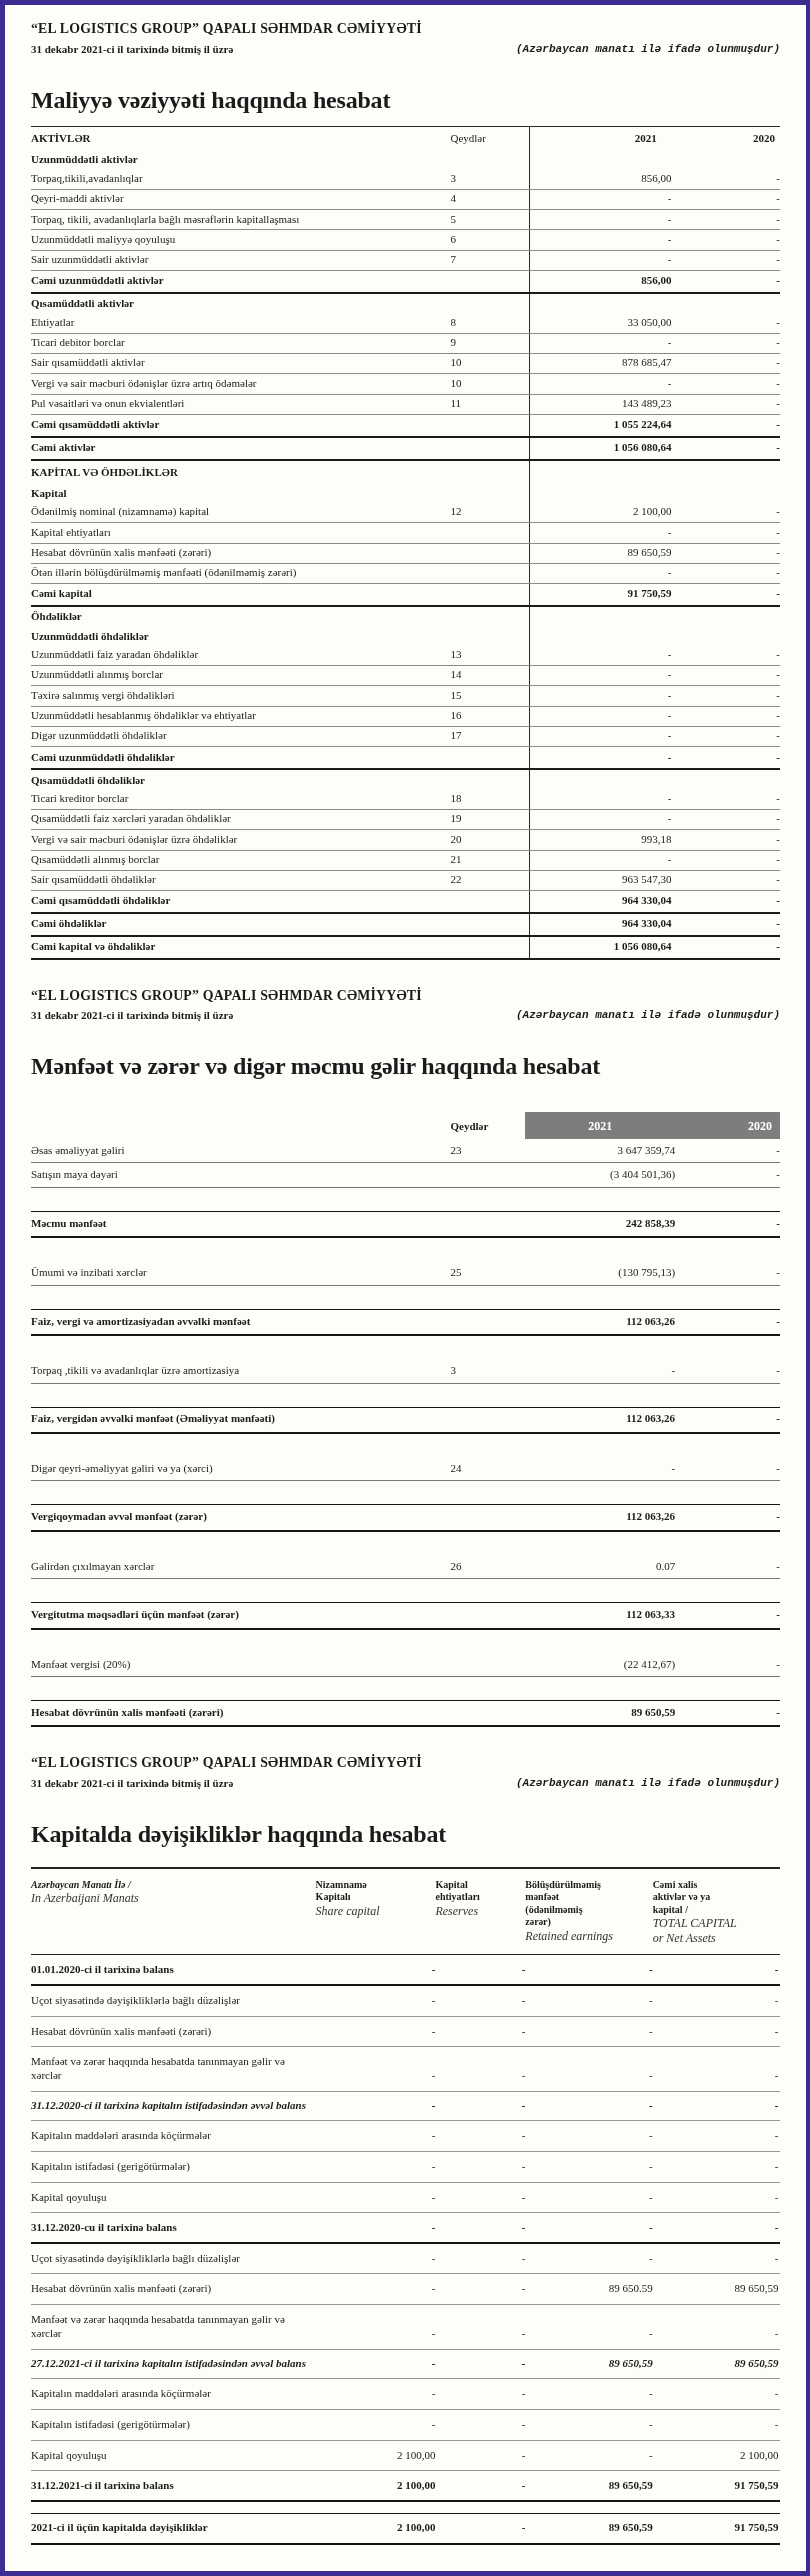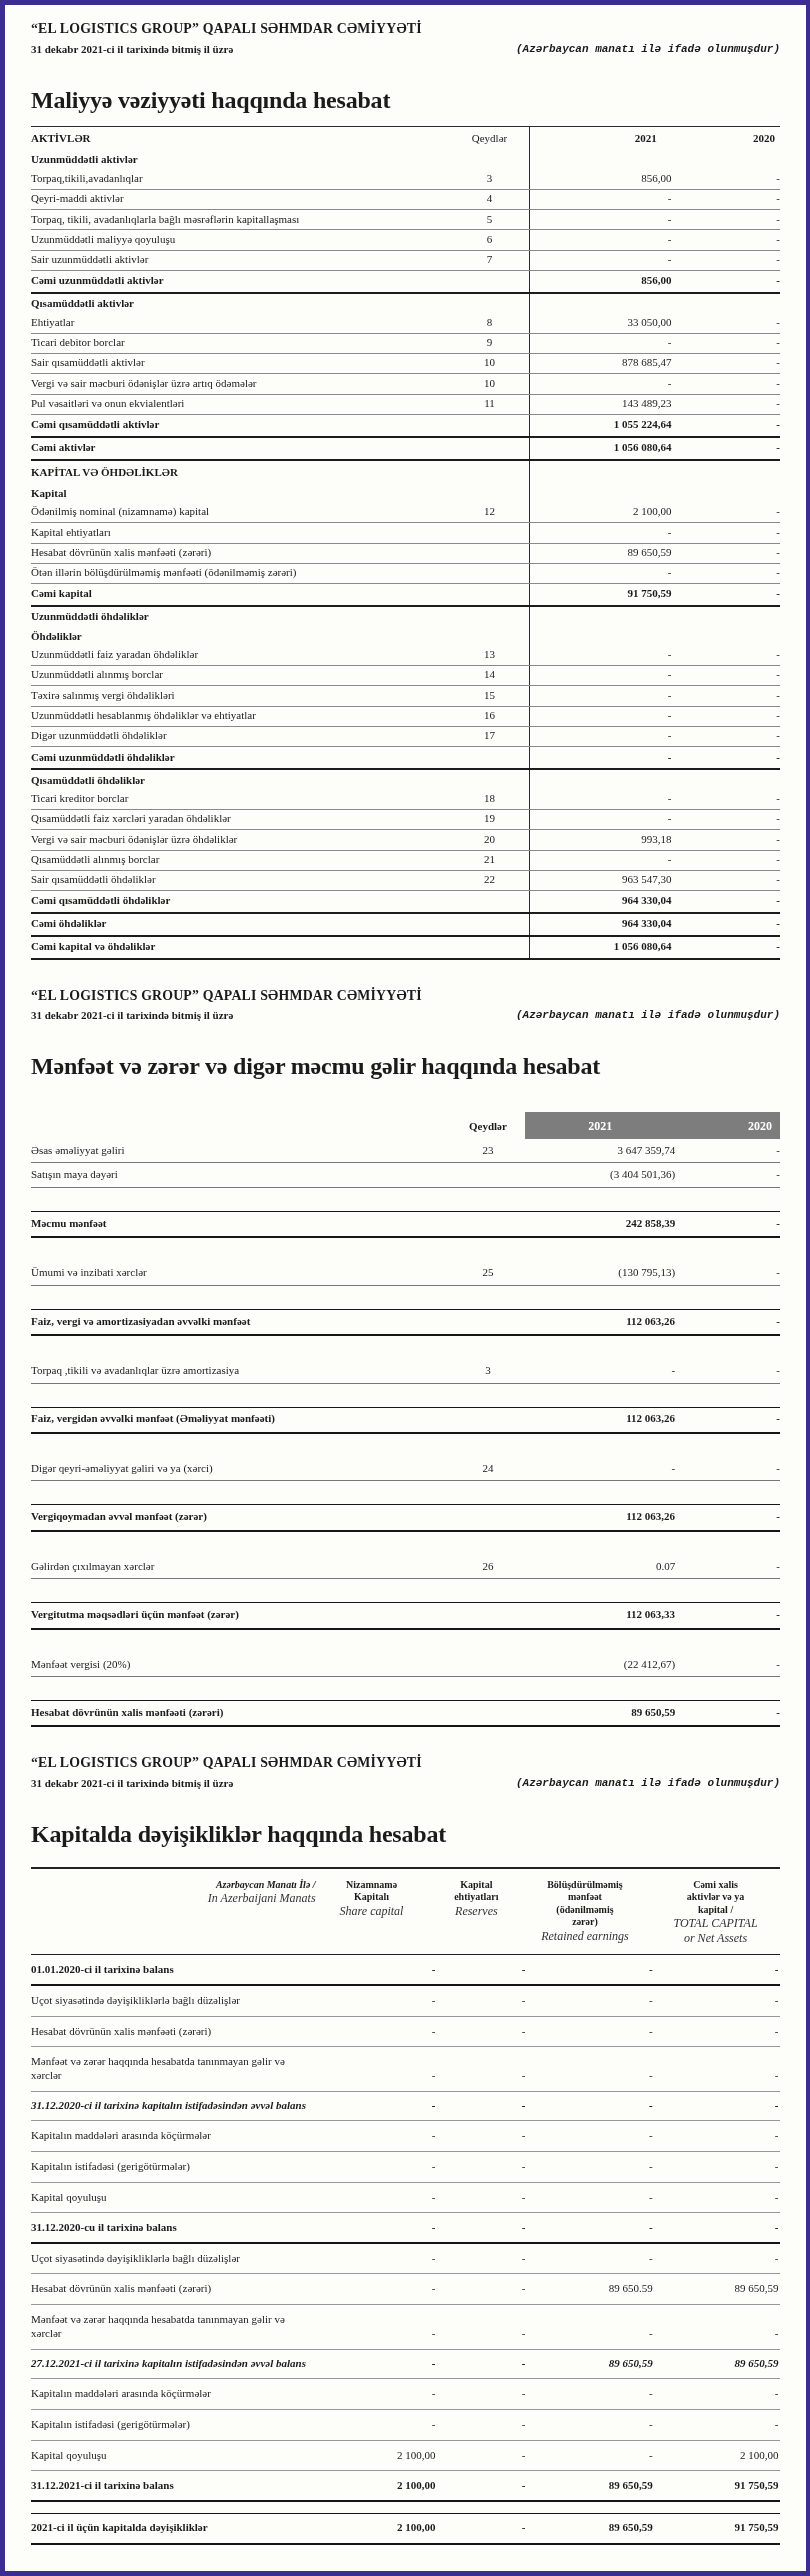--- a/index.html
+++ b/index.html
@@ -17,21 +17,21 @@
   .stmt { margin:0; }
   .stmt + .stmt { margin-top:27.6px; }
   .company { font-weight:700; font-size:13.8px; letter-spacing:0.2px; }
   .subline { display:flex; justify-content:space-between; margin-top:5.7px; font-size:11px; font-weight:700;align-items:flex-end; }
   .subline .curr { font-style:italic;font-family:Liberation Mono, monospace; }
   .stmt-title { font-size:24px; font-weight:700; margin:32px 0 0 0; letter-spacing:-0.2px; }
 
   table { width:100%; border-collapse:collapse; table-layout:fixed; }
   td,th { font-size:11px; line-height:1.25; vertical-align:bottom; box-sizing:border-box; }
   .lab  { text-align:left; }
-  .note { text-align:center; }
+  .note { text-align:left; }
   .val  { text-align:right; }
 
   
   .t1 { margin-top:12px; }
   .t1 thead th { border-top:1.6px solid #2a2a2a; padding:5.7px 0 4px; font-weight:700; }
   .t1 thead th.note { font-weight:400; }
   .t1 td:nth-child(3), .t1 th:nth-child(3) { border-left:1.6px solid #2a2a2a; }
   .t1 .r-item td  { border-bottom:0.8px solid #8a8a8a; padding:2.4px 0 3.2px; }
   .t1 .r-sub td   { font-weight:700; padding:3.2px 0 2.4px; }
   .t1 .r-caps td  { font-weight:700; padding:4.9px 0 4px; }
@@ -50,23 +50,23 @@
   .t2 .r-total td { font-weight:700; border-top:1.6px solid #161616; border-bottom:2.4px double #161616; padding:4.9px 0 5.7px; }
   .t2 .r-spacer td { height:24px; }
   .t2 .v21 { padding-right:14.6px; }
   .t2 .v20 { padding-right:4.9px; }
 
   
   .t3 { margin-top:19.5px; }
   .t3 thead th { border-top:2.4px solid #222; border-bottom:1.6px solid #222; padding:9.7px 0 8px; vertical-align:top; }
   .t3 thead th .az { display:block; font-weight:700; white-space:pre-line; font-size:10px; }
   .t3 thead th .en { display:block; font-weight:400; font-style:italic; white-space:pre-line; font-size:12px; color:#333; }
-  .t3 thead th.c0 { text-align:right; }
+  .t3 thead th.c0 { text-align:left; }
   .t3 thead th.c0 .az { font-style:italic; }
-  .t3 thead th.cv { text-align:center; padding-right:8px;margin-top:10px; }
+  .t3 thead th.cv { text-align:left; padding-right:8px;margin-top:10px; }
   .t3 thead th.cv:last-child { padding-right:1.6px; }
   .t3 .r-item td     { border-bottom:0.8px solid #999; padding:8px 0; }
   .t3 .r-total td    { font-weight:700; border-top:1.6px solid #151515; border-bottom:2px solid #151515; padding:7.3px 0; }
   .t3 .r-boldital td { font-weight:700; font-style:italic; border-bottom:0.8px solid #999; padding:7.3px 0; }
   .t3 .r-gap td      { height:13px; }
   .t3 .r-grand td    { font-weight:700; border-top:1.6px solid #151515; border-bottom:2.4px double #151515; padding:7.3px 0; }
   .t3 .val { padding-right:8px; }
   .t3 td:last-child { padding-right:1.6px; }
 </style>
 </head>
@@ -223,27 +223,27 @@
             <td class="val v21">-</td>
             <td class="val v20">-</td>
           </tr>
           <tr class="r-total">
             <td class="lab">Cəmi kapital</td>
             <td class="note"></td>
             <td class="val v21">91 750,59</td>
             <td class="val v20">-</td>
           </tr>
           <tr class="r-sub">
-            <td class="lab">Uzunmüddətli öhdəliklər</td>
+            <td class="lab">Öhdəliklər</td>
             <td class="note"></td>
             <td class="val v21"></td>
             <td class="val v20"></td>
           </tr>
           <tr class="r-sub">
-            <td class="lab">Öhdəliklər</td>
+            <td class="lab">Uzunmüddətli öhdəliklər</td>
             <td class="note"></td>
             <td class="val v21"></td>
             <td class="val v20"></td>
           </tr>
           <tr class="r-item">
             <td class="lab">Uzunmüddətli faiz yaradan öhdəliklər</td>
             <td class="note">13</td>
             <td class="val v21">-</td>
             <td class="val v20">-</td>
           </tr>

